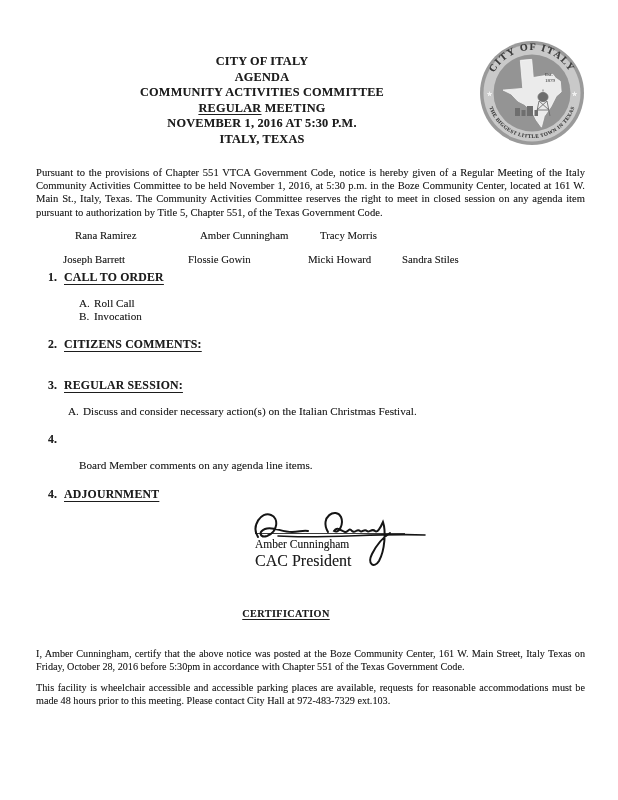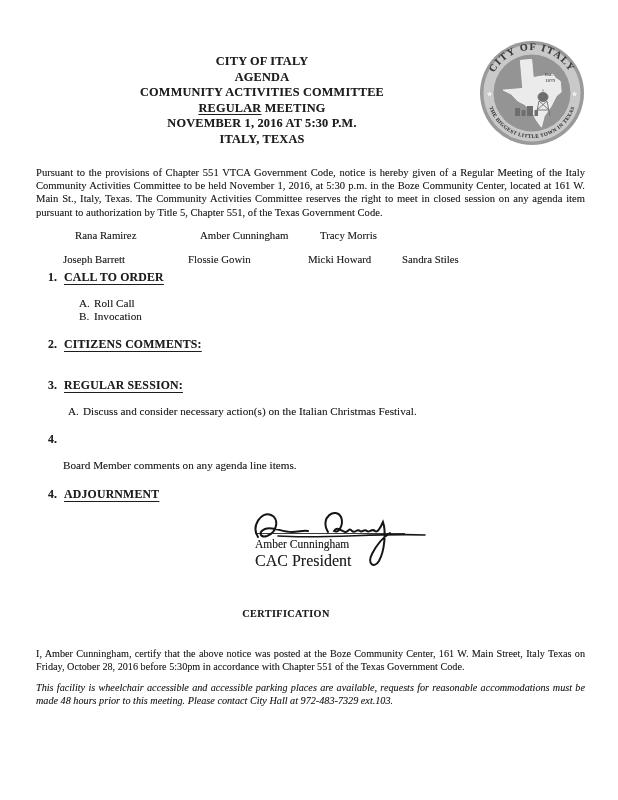--- a/index.html
+++ b/index.html
@@ -22,33 +22,33 @@
   .r1{top:0;margin-left:12px;} .r2{top:24px;}
   .c1{left:27px;} .c2{left:152px;} .c3{left:272px;} .c4{left:366px;}
   
   .agenda-item{display:flex;margin-left:12px;font-weight:bold;font-size:11.8px;line-height:15px;}
   .item-num{width:16px;flex:0 0 16px;}
   .item-title{text-decoration:underline;text-underline-offset:2.5px;text-decoration-thickness:1.3px;white-space:pre-wrap;letter-spacing:.2px;}
   .subitems{margin-left:43px;font-size:11.2px;line-height:13.5px;}
   .subitem{display:flex;}
   .sub-letter{width:15px;flex:0 0 15px;}
   .sub3{margin-left:32px;}
-  .item-body{margin-left:27px;font-size:11.2px;line-height:13.5px;}
+  .item-body{margin-left:43px;font-size:11.2px;line-height:13.5px;}
   .mt12{margin-top:12px;} .mt13{margin-top:13px;} .mt14{margin-top:14px;} .mt26{margin-top:26px;}
   
   .sig-area{position:relative;margin-top:3px;height:62px;}
   .sig-line{position:absolute;left:219px;top:28px;width:150px;border-bottom:1.2px solid #3a3a3a;}
   .sig-svg{position:absolute;left:212px;top:0;}
   .sig-name{position:absolute;left:219px;top:33px;font-size:11.5px;}
   .sig-title{position:absolute;left:219px;top:47px;font-size:16px;}
   
   .cert-head{margin-top:40px;width:500px;text-align:center;font-size:10.2px;font-weight:bold;letter-spacing:.4px;line-height:14px;}
-  .cert-head span{text-underline-offset:2px;}
+  .cert-head span{text-decoration:underline;text-underline-offset:2px;}
   .cert-p{margin:26px 0 0 0;font-size:10.2px;line-height:13px;text-align:justify;}
-  .cert-p2{margin-top:8px;font-style:italic;}
+  .cert-p2{margin-top:8px;}
 </style>
 </head>
 <body>
 
 <div class="page">
 
   <div class="seal">
     <svg width="106" height="106" viewBox="0 0 106 106">
       <defs>
         <path id="sealTop" d="M 10,53 A 43,43 0 0 1 96,53"></path>

